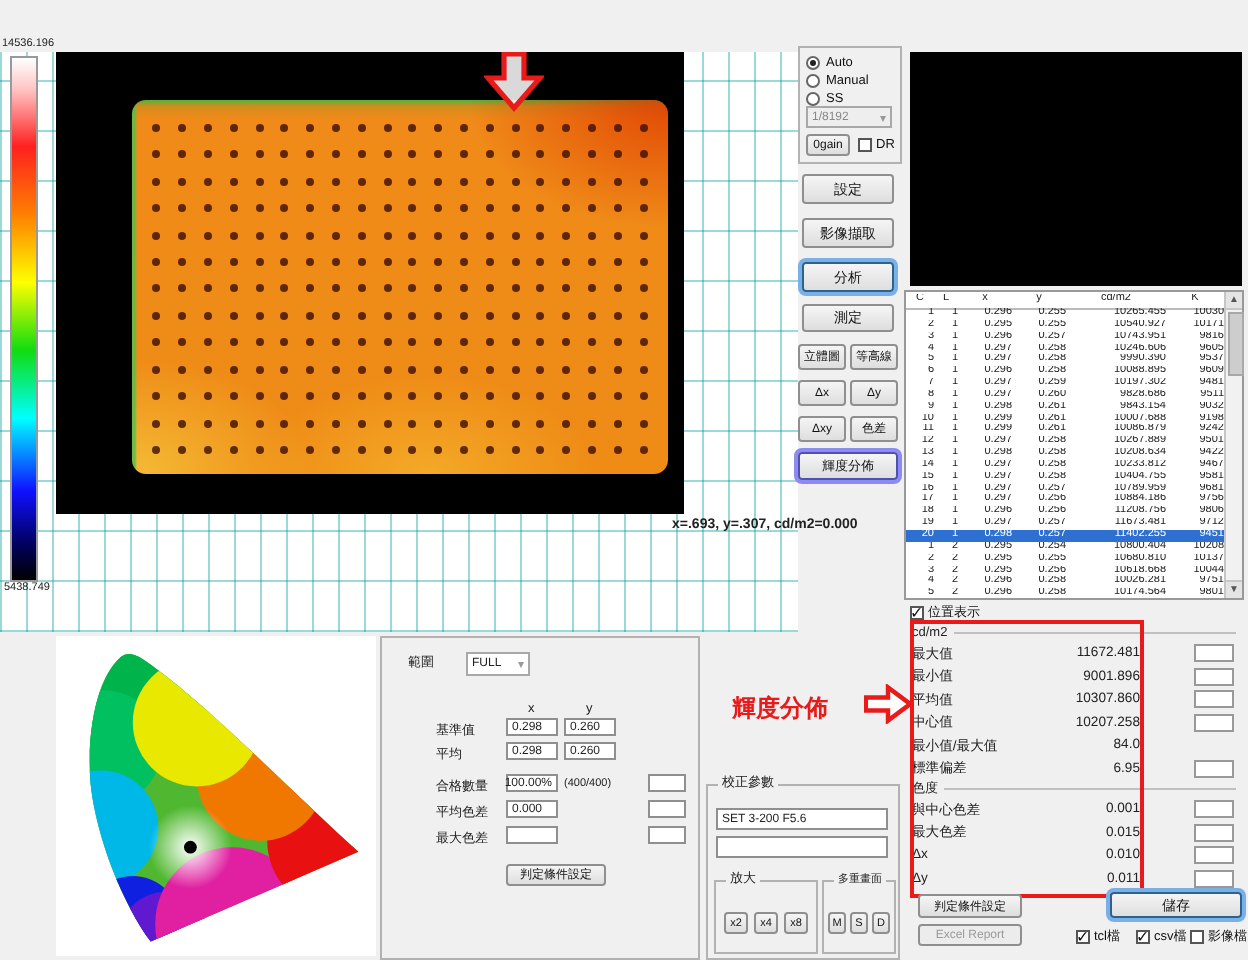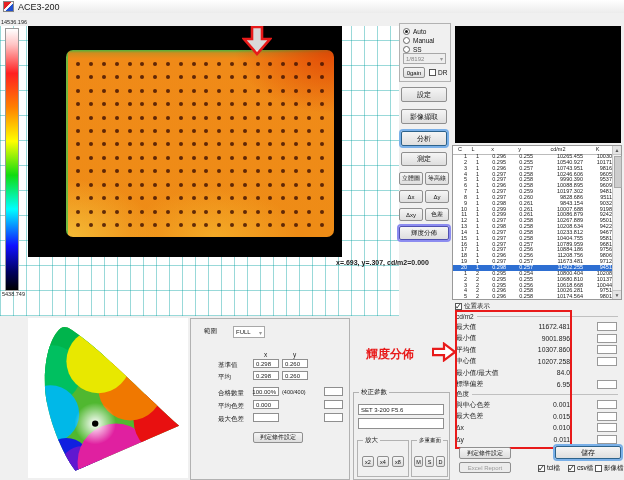--- a/index.html
+++ b/index.html
@@ -84,24 +84,20 @@
   
   .inp{display:flex;align-items:center;background:#fff;border:1px solid #8f8f8f;font-size:6px;color:#222;
        padding:0 2px;box-sizing:border-box;}
   .lab{font-size:6.5px;color:#222;white-space:nowrap;}
 </style>
 </head>
 <body>
 
 <div id="app">
 
-  <div class="abs titlebar">
-    <span class="appicon"></span>
-    <span class="apptitle">ACE3-200</span>
-  </div>
 
 
   <div class="abs gridcanvas"></div>
 
   <div class="abs cbarlab" style="left:1px;top:19px;">14536.196</div>
   <div class="abs cbar"></div>
   <div class="abs cbarlab" style="left:2px;top:291px;">5438.749</div>
 
   <div class="abs mainview">
     <div class="panelimg">

